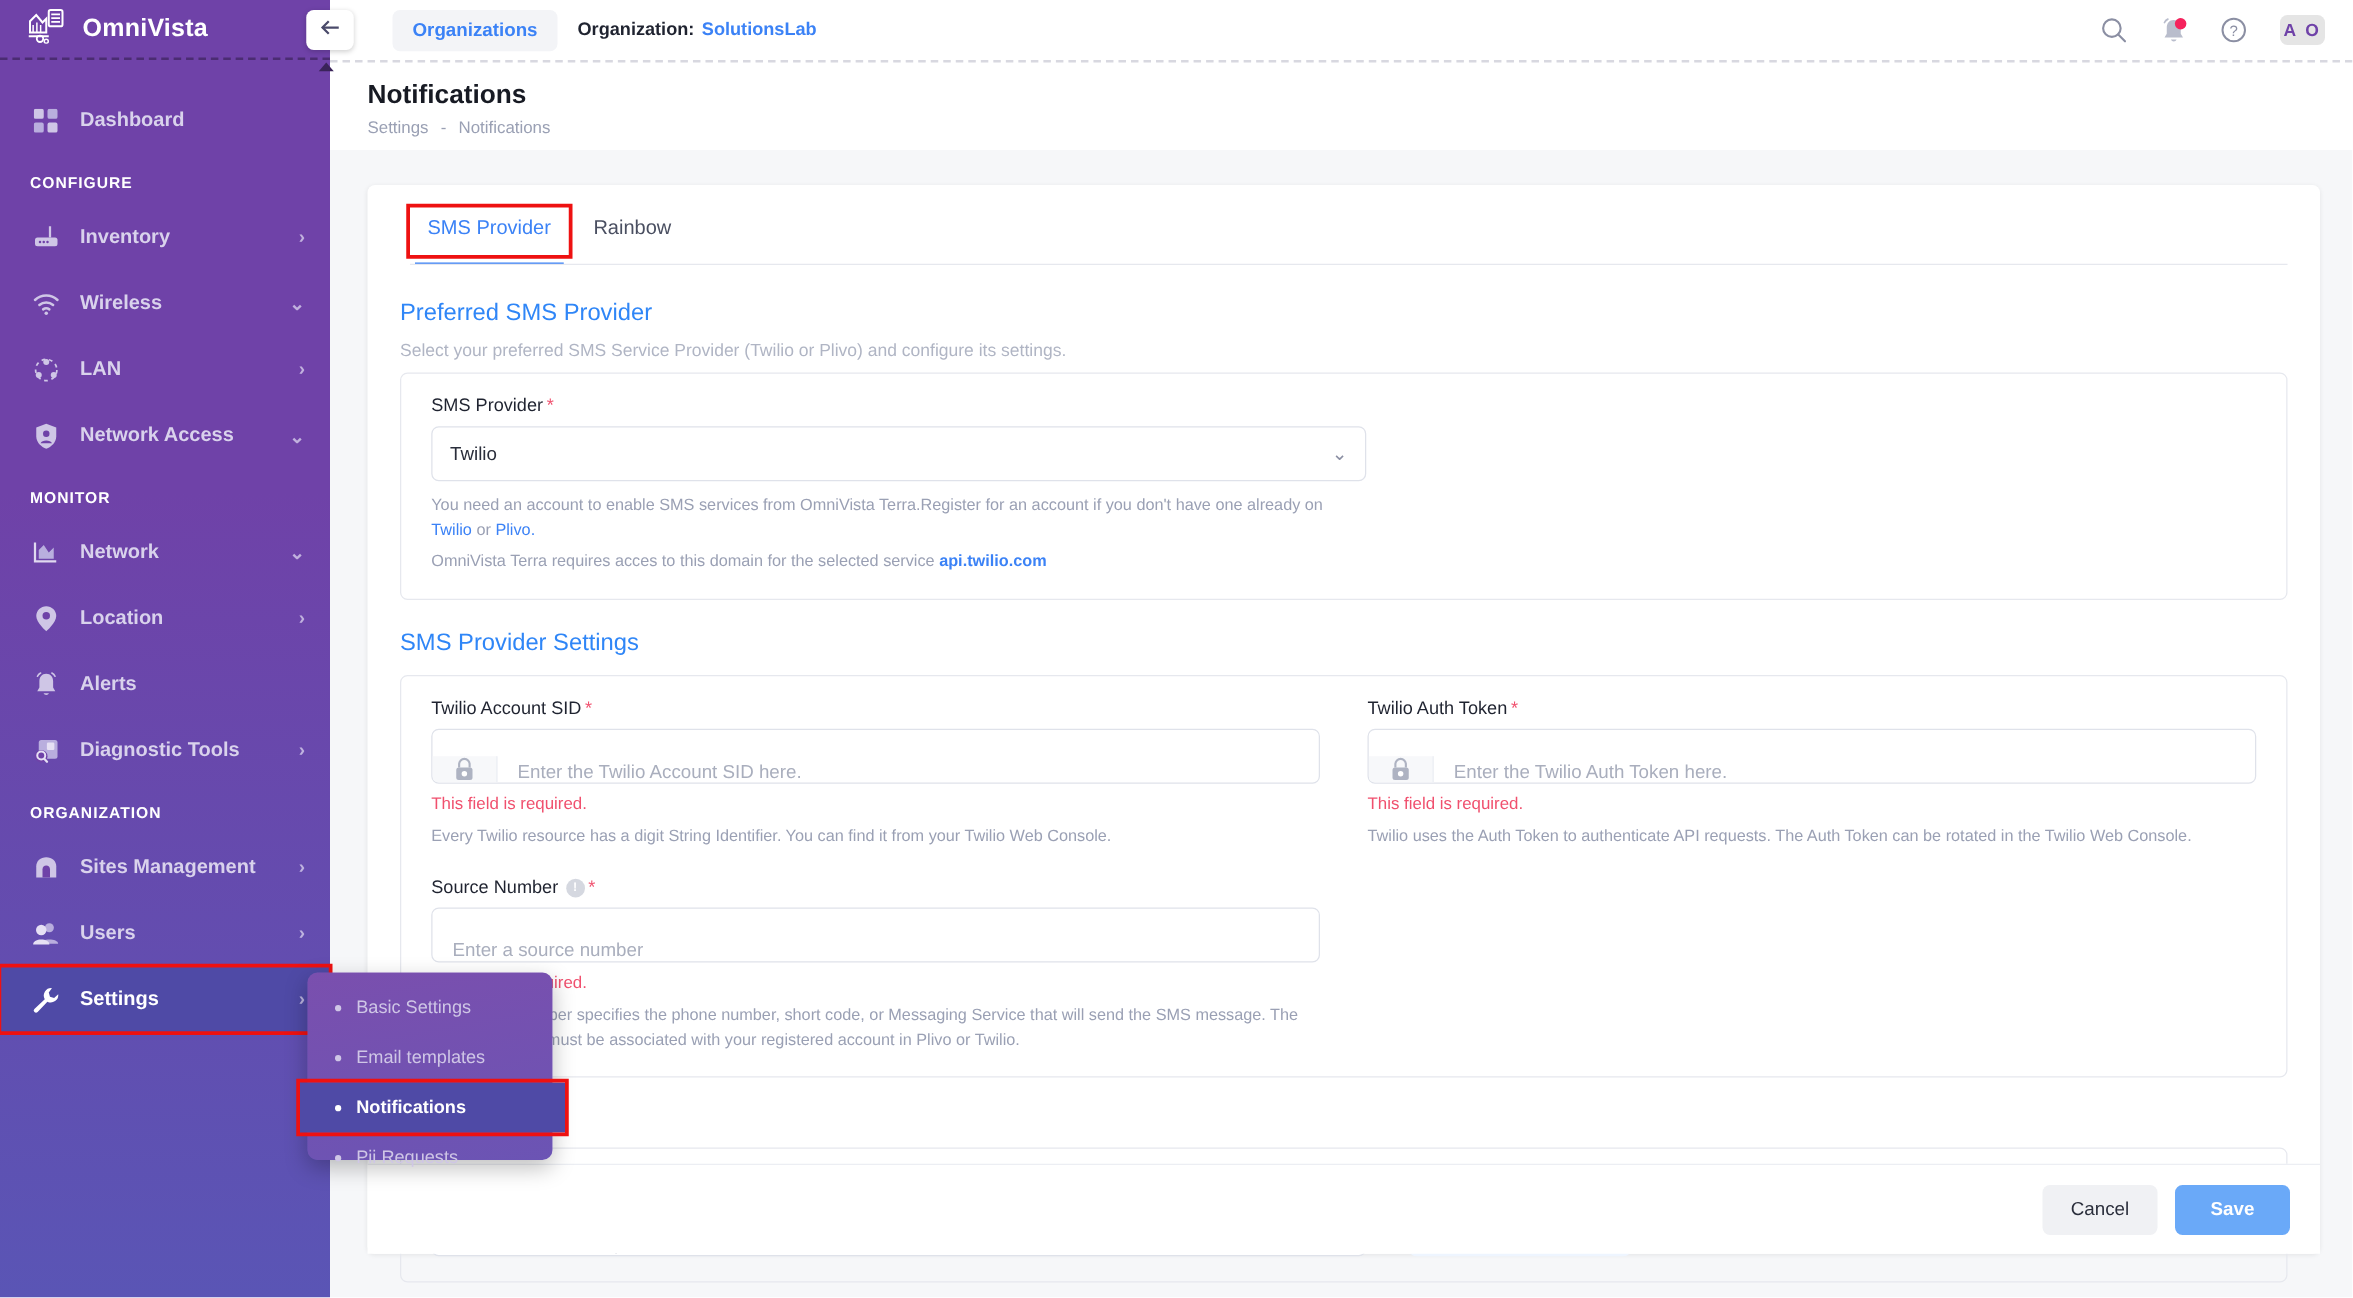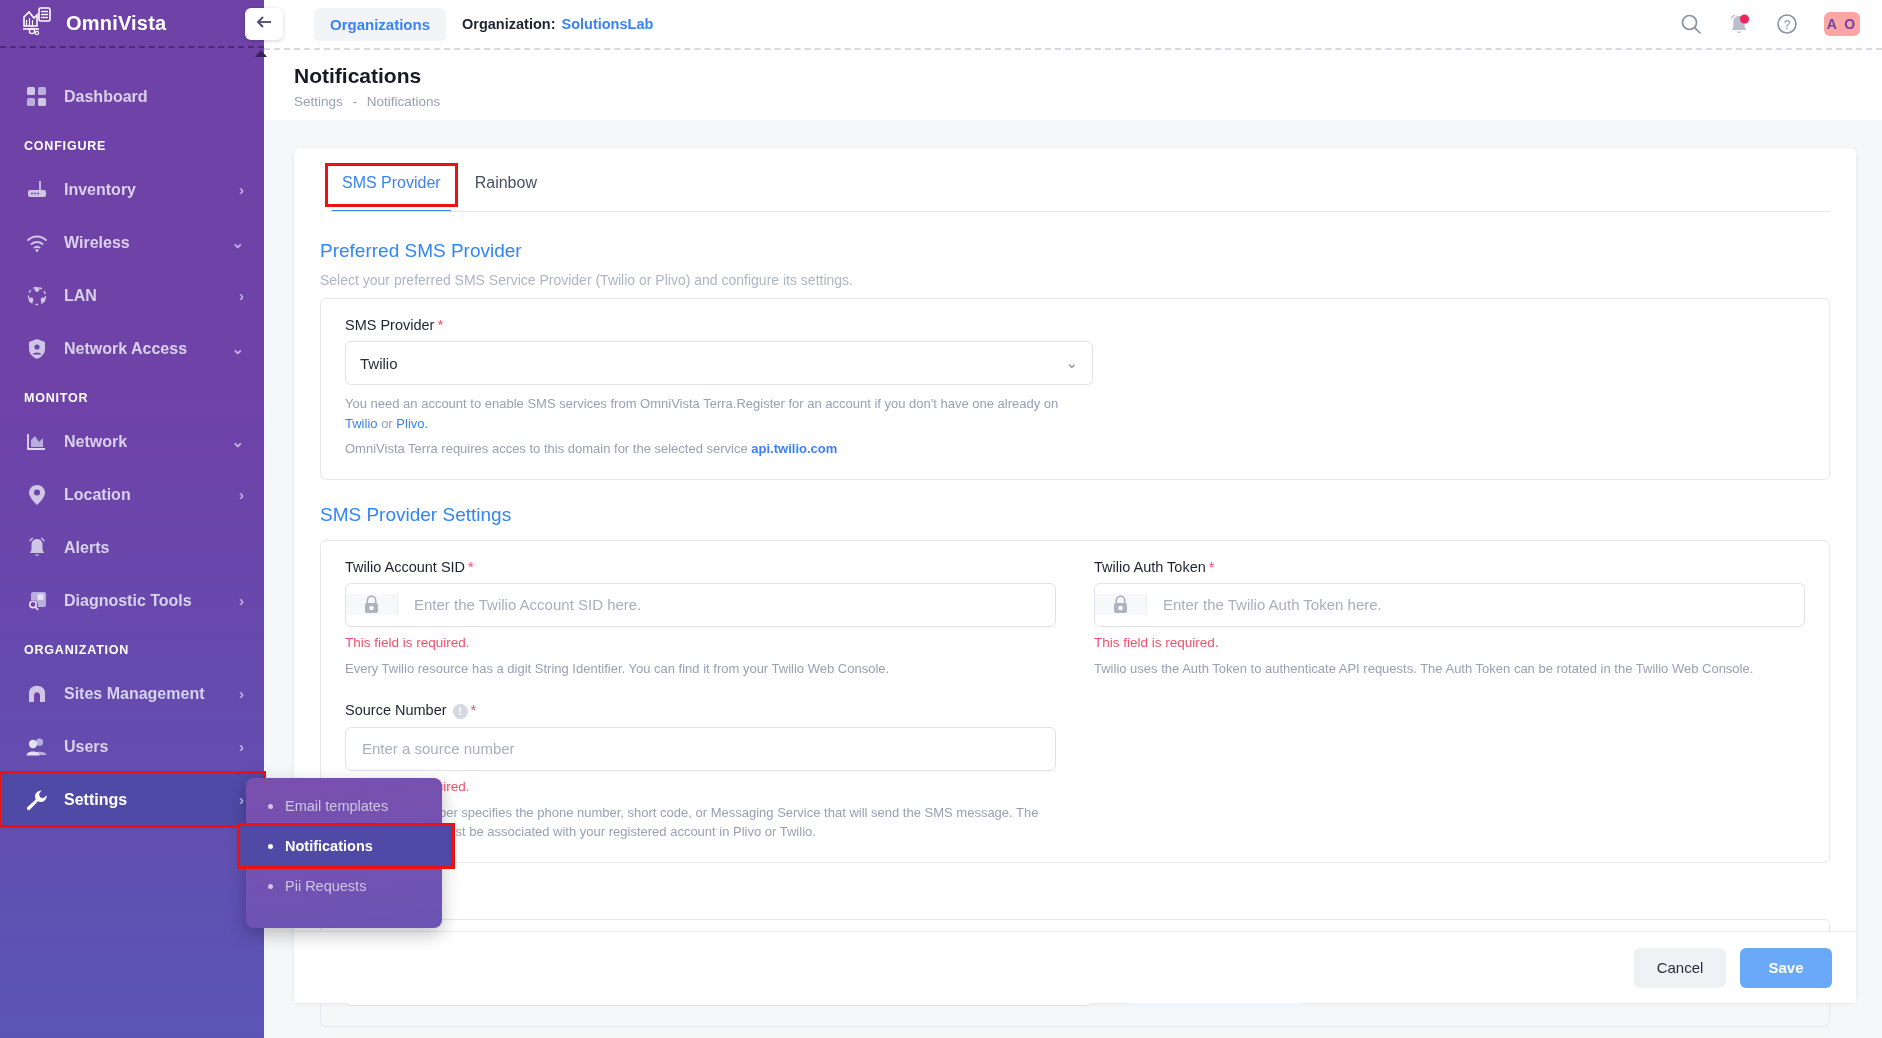--- a/index.html
+++ b/index.html
@@ -110,21 +110,21 @@
   }
   .org-label { margin-left: 16px; font-size: 14.5px; color:#1f2330; font-weight: bold; }
   .org-value { margin-left: 6px; font-size: 14.5px; color:#3b82f6; font-weight: bold; cursor: pointer; }
   .topbar-right {
     margin-left: auto; display: flex; align-items: center; gap: 26px;
     padding-right: 22px;
   }
   .tb-icon { color:#8b8fa3; cursor: pointer; display:flex; align-items:center; }
   .avatar {
     width: 36px; height: 24px; border-radius: 6px;
-    background: #fca5a5; color:#6f42a8;
+    background: #e5e5e5; color:#6f42a8;
     display: flex; align-items: center; justify-content: center;
     font-size: 14px; font-weight: bold; cursor: pointer;
     letter-spacing: 2px;
   }
 
   
   .page-head {
     position: absolute; left: 264px; top: 48px;
     width: 1618px; height: 72px;
     background: #fff; padding: 14px 0 0 30px;
@@ -192,21 +192,21 @@
   }
   .select-box .chev { margin-left: auto; color:#8b8fa3; font-size: 15px; }
 
   .hint { font-size: 13px; color:#9aa0b4; margin-top: 9px; line-height: 1.5; }
   .hint a { color:#3b82f6; text-decoration: none; cursor: pointer; }
   .hint .strong-link { color:#3b82f6; font-weight: bold; cursor: pointer; }
   .err { font-size: 13.5px; color:#f0506e; margin-top: 8px; }
 
   .input-wrap {
     height: 44px; border: 1px solid #dfe2ea; border-radius: 6px;
-    display: flex; align-items: center; overflow: hidden; background:#fff;
+    display: flex; align-items: flex-end; overflow: hidden; background:#fff;
   }
   .input-lock {
     width: 52px; background:#f7f8fa; border-right: 1px solid #eceef3;
     display:flex; align-items:center; justify-content:center;
   }
   .input-wrap input {
     flex: 1; border: 0; outline: 0; padding: 0 16px;
     font-size: 15px; color:#2a2e3b; font-family: inherit; background: transparent;
   }
   .input-wrap input::placeholder { color:#a9aebd; }
@@ -412,20 +412,24 @@
         <path d="M16.5 1.5 A6 6 0 0 0 10.8 10.4 L2.5 18.1 A1.8 1.8 0 0 0 5.1 20.6 L12.9 12.3 A6 6 0 0 0 21.6 6.3 L18.3 9.3 L15 8.3 L14 5 Z" fill="#ffffff"></path>
       </svg>
     </span>
     <span class="sb-label">Settings</span>
     <span class="sb-chev">›</span>
   </div>
 
 </div>
 
 <div class="flyout">
+  <div class="fly-item">
+    <span class="bullet"></span>
+    <span>Basic Settings</span>
+  </div>
   <div class="fly-item">
     <span class="bullet"></span>
     <span>Email templates</span>
   </div>
   <div class="fly-item active highlight-box">
     <span class="bullet"></span>
     <span>Notifications</span>
   </div>
   <div class="fly-item">
     <span class="bullet"></span>

